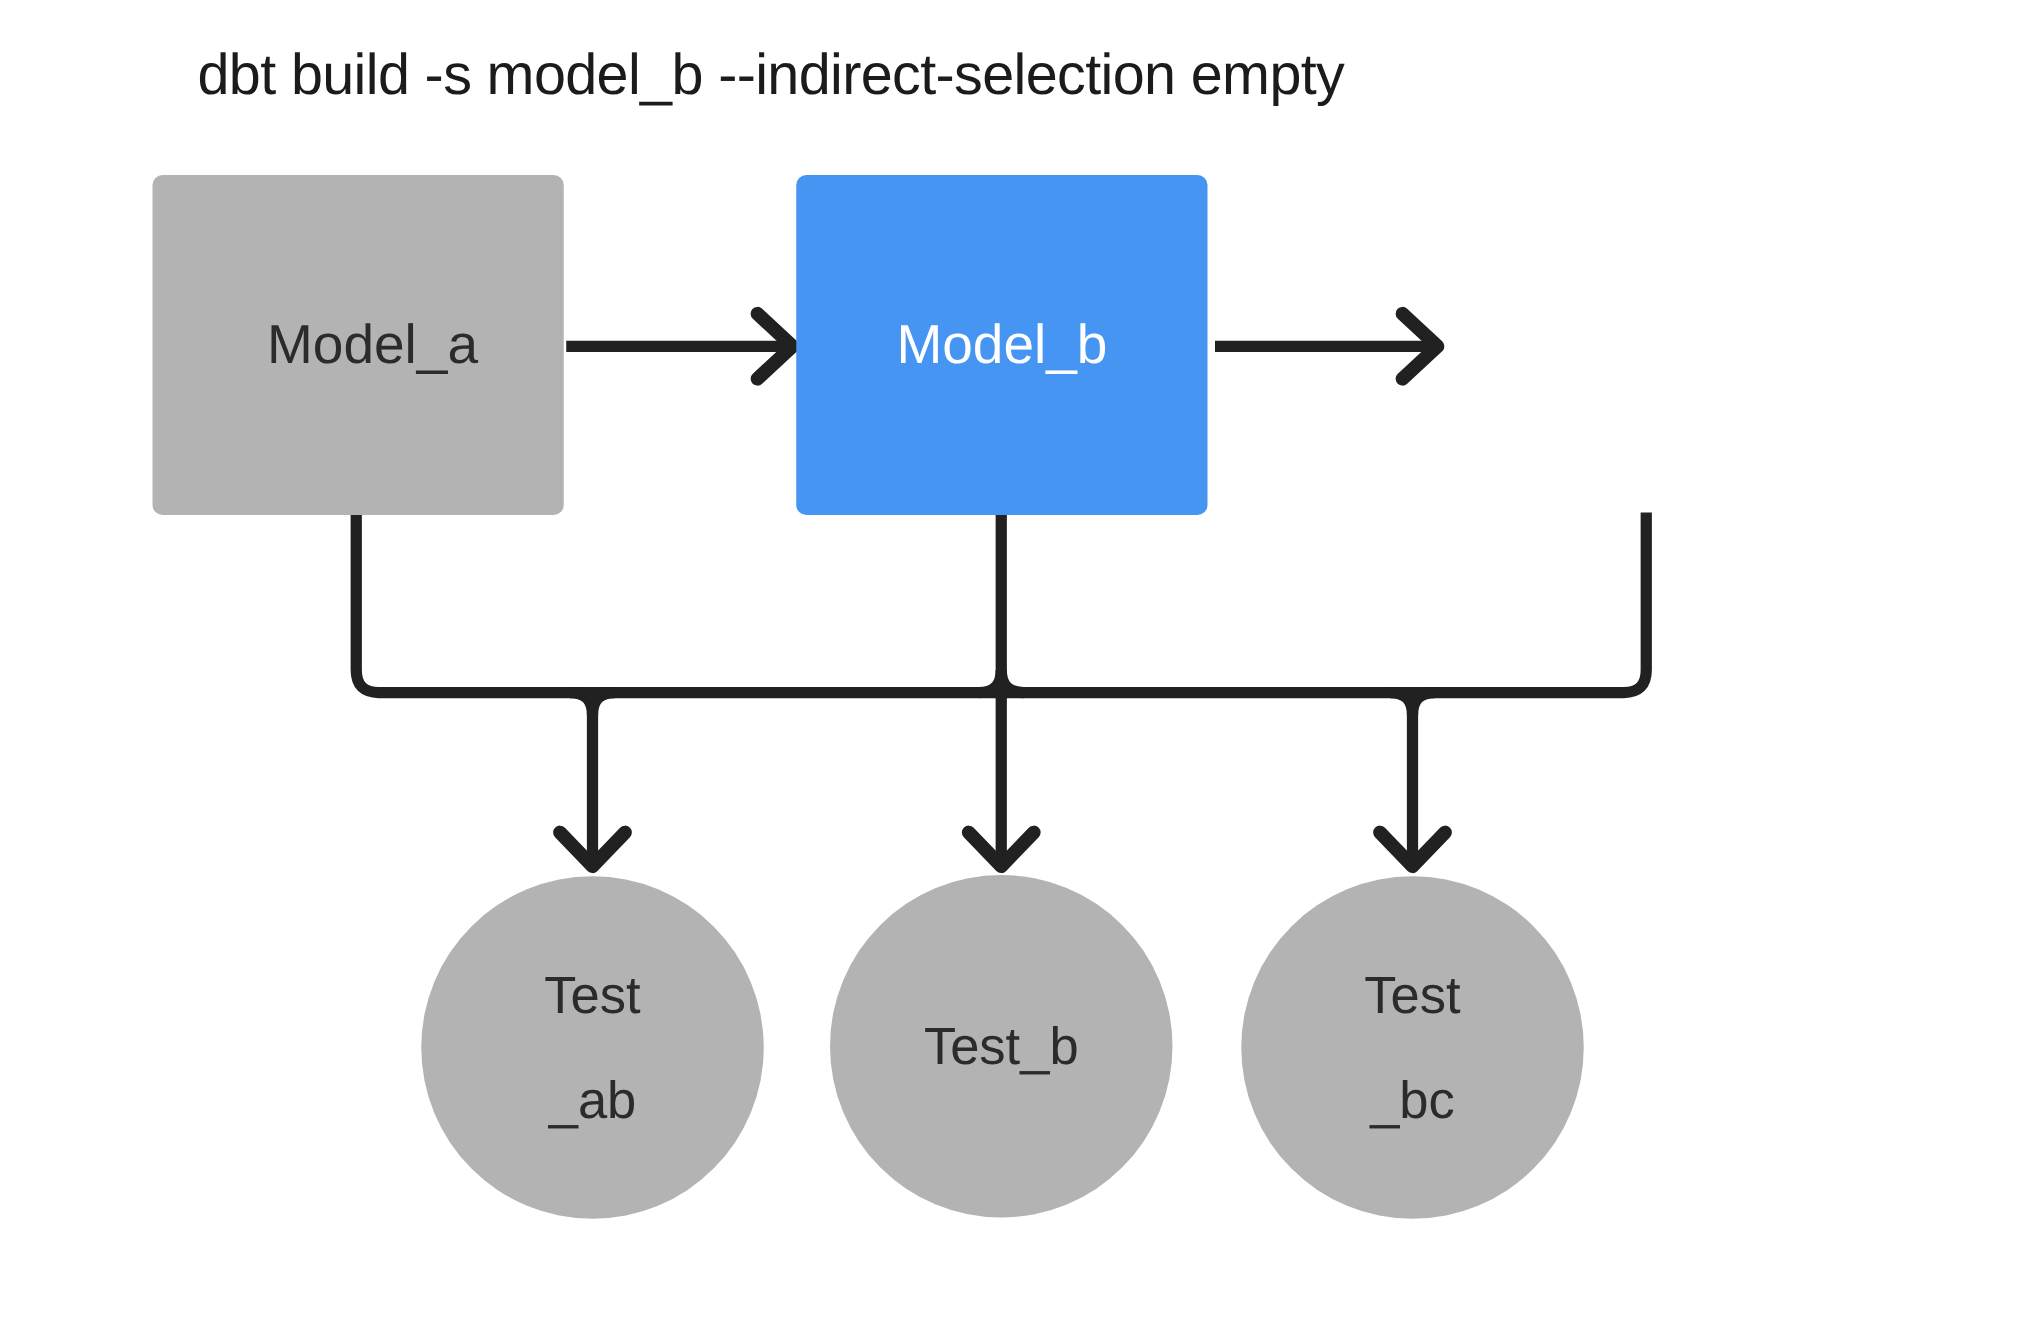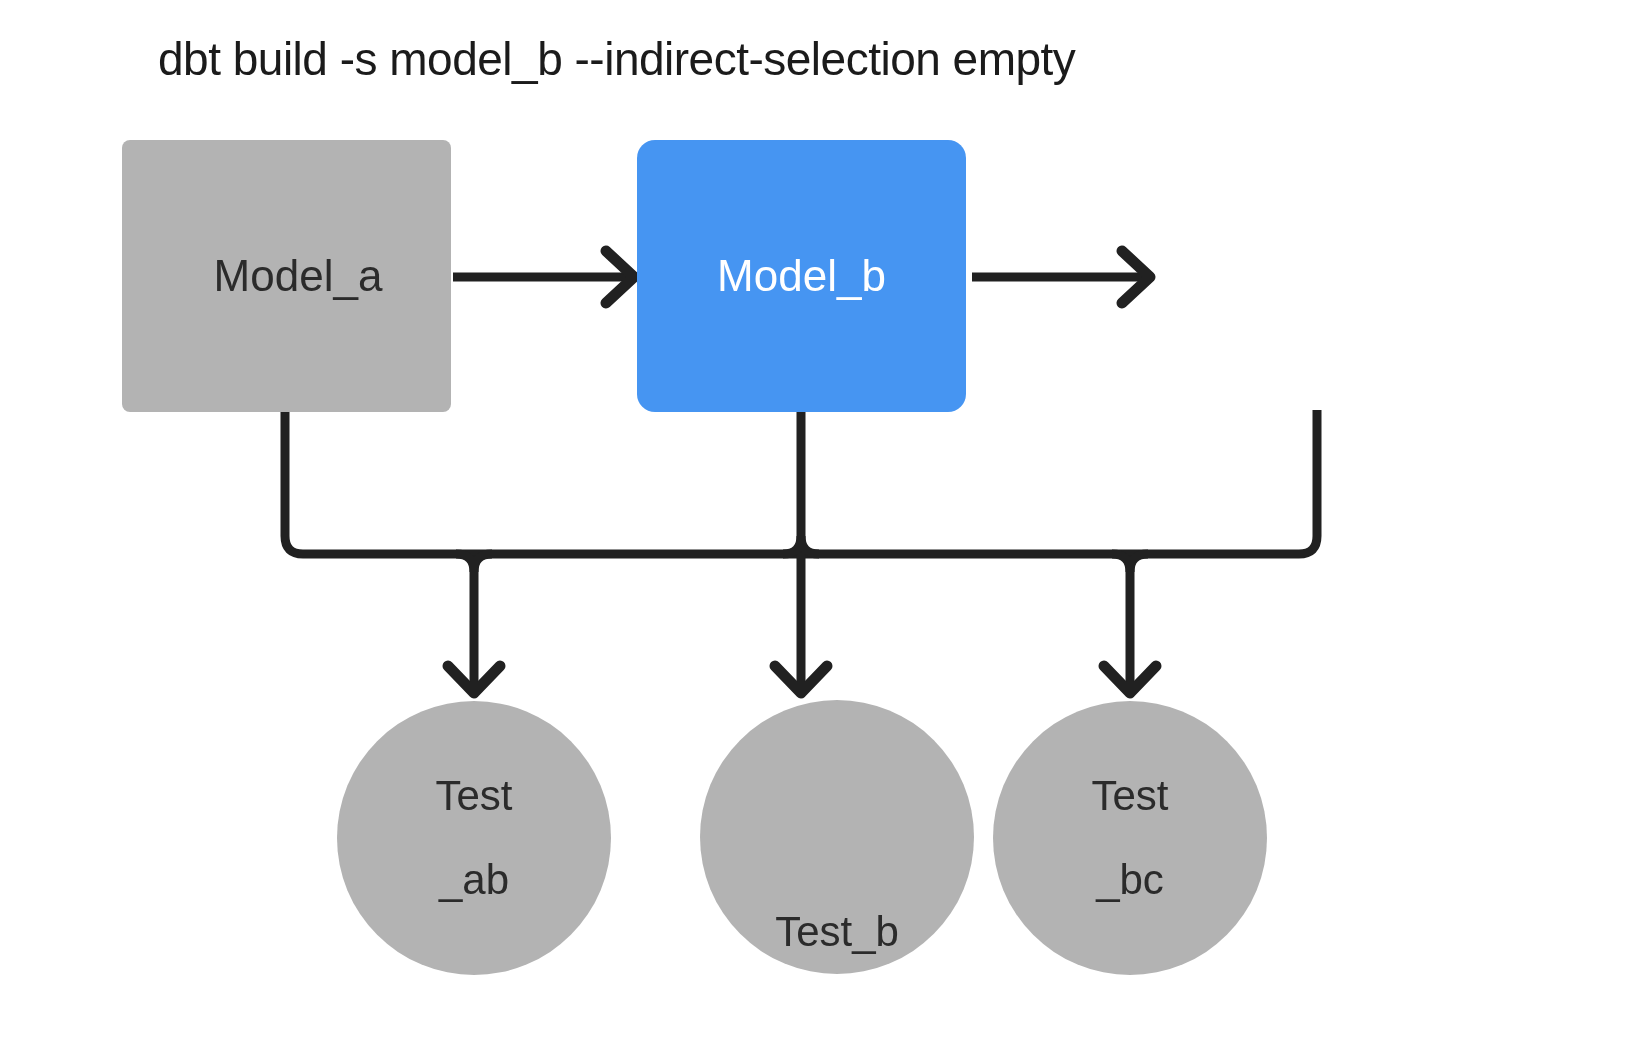--- a/index.html
+++ b/index.html
@@ -103,31 +103,31 @@
 
     <path class="edge-chevron" d="M 448 666 L 474 693 L 500 666"></path>
     <path class="edge-chevron" d="M 775 666 L 801 693 L 827 666"></path>
     <path class="edge-chevron" d="M 1104 666 L 1130 693 L 1156 666"></path>
   </svg>
 
   <div class="node model" style="left:122px; top:140px;padding-left:23px;">
     <span>Model_a</span>
   </div>
 
-  <div class="node model selected" style="left:637px; top:140px;border-radius:18px;">
+  <div class="node model selected" style="left:637px; top:140px;">
     <span>Model_b</span>
   </div>
 
 
   <div class="node test" style="left:337px; top:701px;">
     <span>Test</span>
     <span>_ab</span>
   </div>
 
-  <div class="node test" style="left:700px; top:700px;justify-content:flex-end;">
+  <div class="node test" style="left:664px; top:700px;">
     <span>Test_b</span>
   </div>
 
   <div class="node test" style="left:993px; top:701px;">
     <span>Test</span>
     <span>_bc</span>
   </div>
 
 </div>
 

